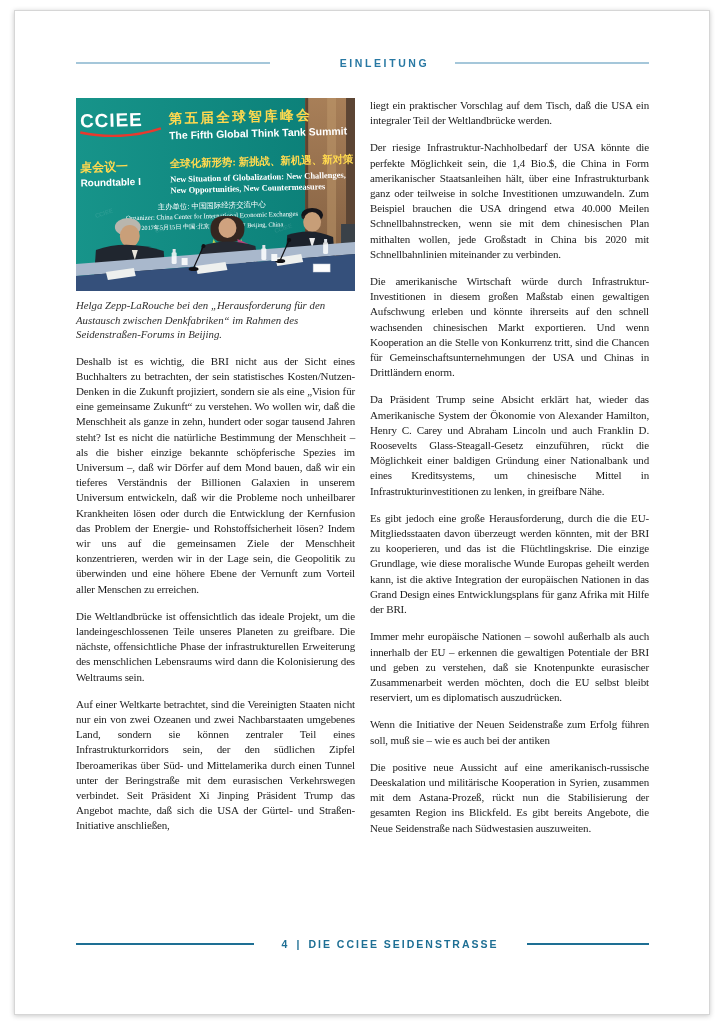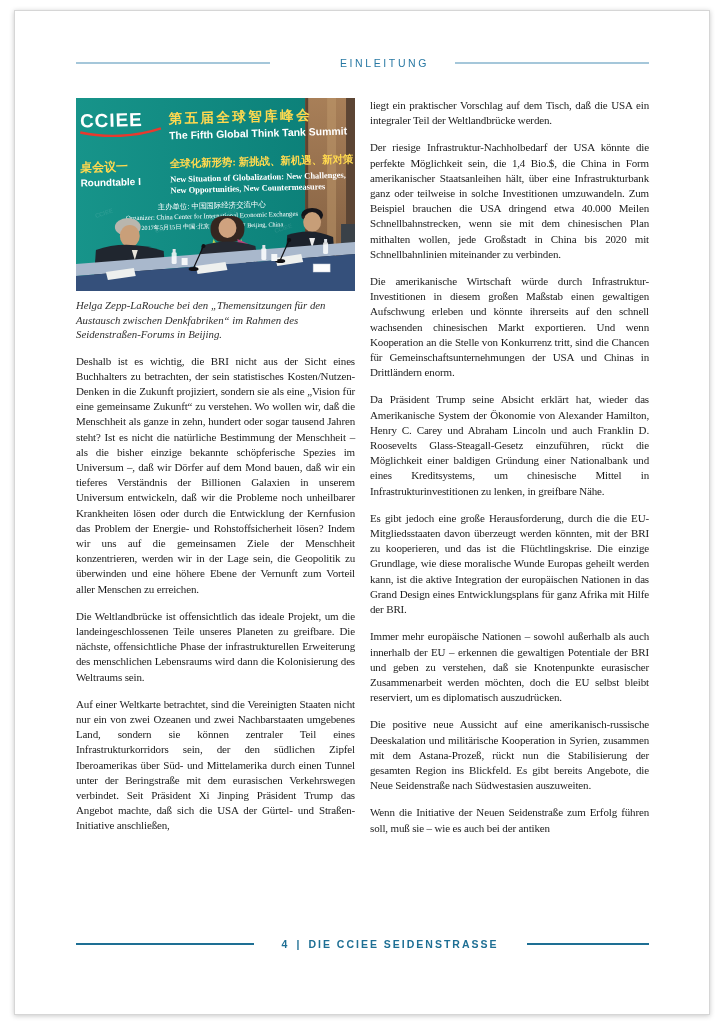--- a/index.html
+++ b/index.html
@@ -14,21 +14,21 @@
   }
 
   
   .header-row {
     position: absolute; top: 46px; left: 61px; right: 60px;
     display: flex; align-items: center; gap: 26px;
   }
   .rule-light { flex: 1; height: 2px; background: #a5c7da; }
   .header-title {
     font-family: "Liberation Sans", sans-serif;
-    font-size: 10.5px; font-weight: 400; letter-spacing: 2.6px;
+    font-size: 10.5px; font-weight: 700; letter-spacing: 2.6px;
     color: #2878a3; white-space: nowrap; padding-left: 44px;
   }
 
   
   .columns {
     position: absolute; top: 87px; left: 61px; right: 60px;
     display: flex; gap: 15px;
   }
   .col { flex: 1; min-width: 0; }
 
@@ -181,38 +181,38 @@
               <rect x="249" y="141" width="3" height="3" fill="#dfe3e8"></rect>
               <rect x="106" y="160" width="6" height="7" fill="#f5f7f8"></rect>
               <rect x="196" y="156" width="6" height="7" fill="#f5f7f8"></rect>
             </g>
 
             <rect x="238" y="166" width="17" height="8" fill="#fdfdfd" stroke="#c8cfda" stroke-width="0.5"></rect>
           </g>
         </svg>
       </figure>
 
-      <figcaption class="caption">Helga Zepp-LaRouche bei den „Themensitzungen für den Austausch zwischen Denkfabriken“ im Rahmen des Seidenstraßen-Forums in Beijing.</figcaption>
+      <figcaption class="caption">Helga Zepp-LaRouche bei den „Herausforderung für den Austausch zwischen Denkfabriken“ im Rahmen des Seidenstraßen-Forums in Beijing.</figcaption>
 
       <p>Deshalb ist es wichtig, die BRI nicht aus der Sicht eines Buchhalters zu betrachten, der sein statistisches Kosten/Nutzen-Denken in die Zukunft projiziert, sondern sie als eine „Vision für eine gemeinsame Zukunft“ zu verstehen. Wo wollen wir, daß die Menschheit als ganze in zehn, hundert oder sogar tausend Jahren steht? Ist es nicht die natürliche Bestimmung der Menschheit – als die bisher einzige bekannte schöpferische Spezies im Universum –, daß wir Dörfer auf dem Mond bauen, daß wir ein tieferes Verständnis der Billionen Galaxien in unserem Universum entwickeln, daß wir die Probleme noch unheilbarer Krankheiten lösen oder durch die Entwicklung der Kernfusion das Problem der Energie- und Rohstoffsicherheit lösen? Indem wir uns auf die gemeinsamen Ziele der Menschheit konzentrieren, werden wir in der Lage sein, die Geopolitik zu überwinden und eine höhere Ebene der Vernunft zum Vorteil aller Menschen zu erreichen.</p>
       <p>Die Weltlandbrücke ist offensichtlich das ideale Projekt, um die landeingeschlossenen Teile unseres Planeten zu greifbare. Die nächste, offensichtliche Phase der infrastrukturellen Erweiterung des menschlichen Lebensraums wird dann die Kolonisierung des Weltraums sein.</p>
 
 
       <p>Auf einer Weltkarte betrachtet, sind die Vereinigten Staaten nicht nur ein von zwei Ozeanen und zwei Nachbarstaaten umgebenes Land, sondern sie können zentraler Teil eines Infrastrukturkorridors sein, der den südlichen Zipfel Iberoamerikas über Süd- und Mittelamerika durch einen Tunnel unter der Beringstraße mit dem eurasischen Verkehrswegen verbindet. Seit Präsident Xi Jinping Präsident Trump das Angebot machte, daß sich die USA der Gürtel- und Straßen-Initiative anschließen,</p>
     </div>
 
     <div class="col col-right">
       <p>liegt ein praktischer Vorschlag auf dem Tisch, daß die USA ein integraler Teil der Weltlandbrücke werden.</p>
       <p>Der riesige Infrastruktur-Nachholbedarf der USA könnte die perfekte Möglichkeit sein, die 1,4 Bio.$, die China in Form amerikanischer Staatsanleihen hält, über eine Infrastrukturbank ganz oder teilweise in solche Investitionen umzuwandeln. Zum Beispiel brauchen die USA dringend etwa 40.000 Meilen Schnellbahnstrecken, wenn sie mit dem chinesischen Plan mithalten wollen, jede Großstadt in China bis 2020 mit Schnellbahnlinien miteinander zu verbinden.</p>
       <p>Die amerikanische Wirtschaft würde durch Infrastruktur-Investitionen in diesem großen Maßstab einen gewaltigen Aufschwung erleben und könnte ihrerseits auf den schnell wachsenden chinesischen Markt exportieren. Und wenn Kooperation an die Stelle von Konkurrenz tritt, sind die Chancen für Gemeinschaftsunternehmungen der USA und Chinas in Drittländern enorm.</p>
       <p>Da Präsident Trump seine Absicht erklärt hat, wieder das Amerikanische System der Ökonomie von Alexander Hamilton, Henry C. Carey und Abraham Lincoln und auch Franklin D. Roosevelts Glass-Steagall-Gesetz einzuführen, rückt die Möglichkeit einer baldigen Gründung einer Nationalbank und eines Kreditsystems, um chinesische Mittel in Infrastrukturinvestitionen zu lenken, in greifbare Nähe.</p>
       <p>Es gibt jedoch eine große Herausforderung, durch die die EU-Mitgliedsstaaten davon überzeugt werden könnten, mit der BRI zu kooperieren, und das ist die Flüchtlingskrise. Die einzige Grundlage, wie diese moralische Wunde Europas geheilt werden kann, ist die aktive Integration der europäischen Nationen in das Grand Design eines Entwicklungsplans für ganz Afrika mit Hilfe der BRI.</p>
       <p>Immer mehr europäische Nationen – sowohl außerhalb als auch innerhalb der EU – erkennen die gewaltigen Potentiale der BRI und geben zu verstehen, daß sie Knotenpunkte eurasischer Zusammenarbeit werden möchten, doch die EU selbst bleibt reserviert, um es diplomatisch auszudrücken.</p>
+      <p>Wenn die Initiative der Neuen Seidenstraße zum Erfolg führen soll, muß sie – wie es auch bei der antiken</p>
       <p>Die positive neue Aussicht auf eine amerikanisch-russische Deeskalation und militärische Kooperation in Syrien, zusammen mit dem Astana-Prozeß, rückt nun die Stabilisierung der gesamten Region ins Blickfeld. Es gibt bereits Angebote, die Neue Seidenstraße nach Südwestasien auszuweiten.</p>
-      <p>Wenn die Initiative der Neuen Seidenstraße zum Erfolg führen soll, muß sie – wie es auch bei der antiken</p>
     </div>
   </div>
 
   <div class="footer-row">
     <div class="rule-dark left"></div>
     <div class="footer-text">
       <span>4</span>
       <span>|</span>
       <span>DIE CCIEE SEIDENSTRASSE</span>
     </div>

